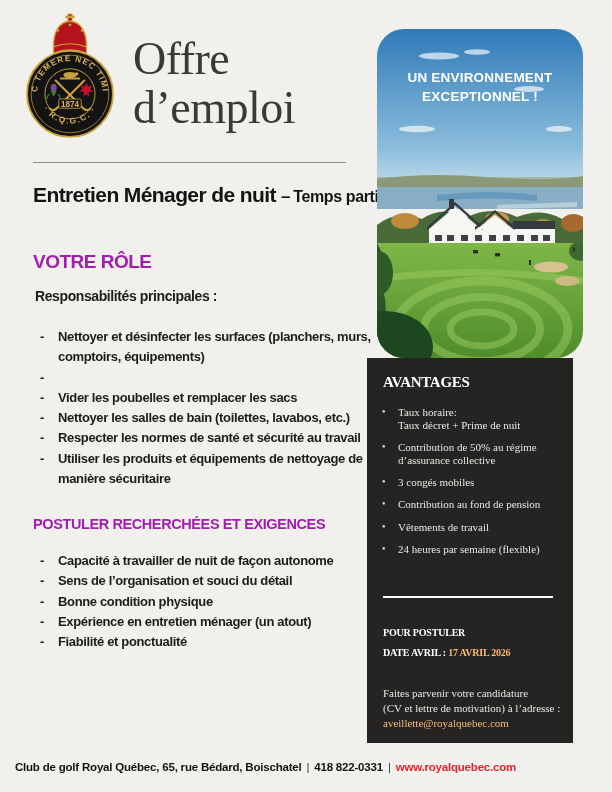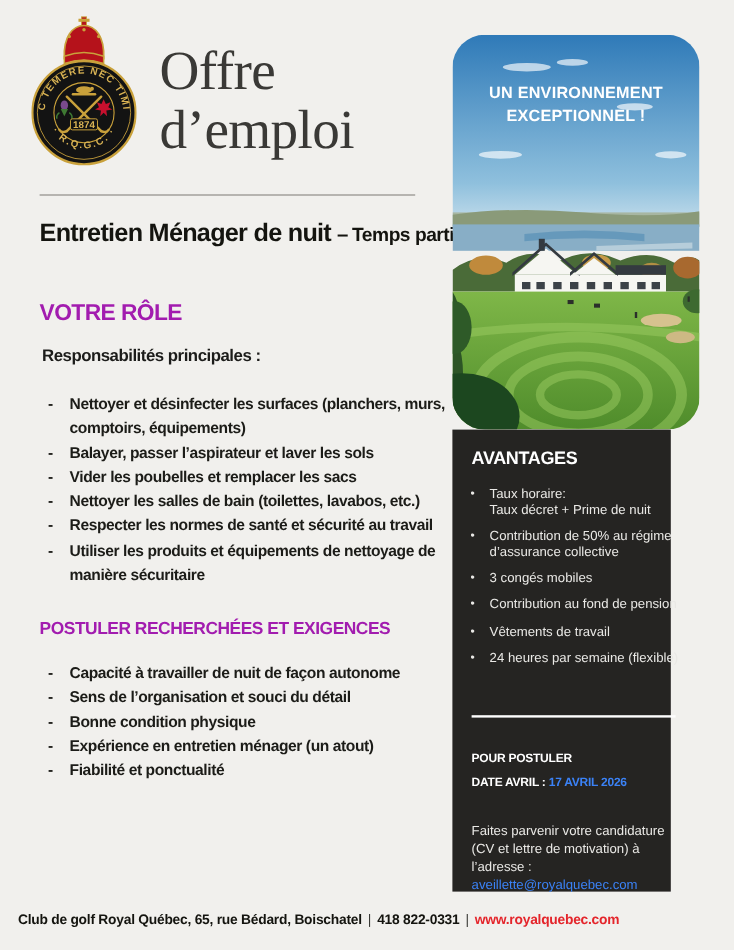--- a/index.html
+++ b/index.html
@@ -38,32 +38,32 @@
   ul.dashlist .b{flex:none;width:18px;}
   ul.dashlist .t{white-space:pre-line;}
 
   
   .photo{position:absolute;left:377px;top:29px;width:206px;height:329px;overflow:hidden;border-radius:27px;}
   .photo svg{display:block;}
   .badge{position:absolute;left:0;top:39px;width:100%;text-align:center;
     color:#ffffff;font-size:13.5px;font-weight:700;letter-spacing:0.2px;line-height:19px;}
 
   
-  .dark{position:absolute;left:377px;top:358px;width:182px;height:385px;background:#252422;}
+  .dark{position:absolute;left:367px;top:358px;width:206px;height:385px;background:#252422;font-family:Liberation Serif, serif;}
   .benefits-heading{position:absolute;left:16px;top:16px;font-size:15px;font-weight:700;
     letter-spacing:-0.3px;color:#ffffff;}
   ul.dotlist{list-style:none;margin:0;padding:0;position:absolute;left:15px;top:48px;width:180px;}
   ul.dotlist li{display:flex;font-size:11px;font-weight:400;color:#e9e8e5;
     line-height:12.8px;margin-bottom:9.5px;}
   ul.dotlist .b{flex:none;width:16px;font-size:10px;}
   ul.dotlist .t{white-space:pre-line;}
   .dark-divider{position:absolute;left:16px;top:238px;width:170px;height:2px;background:#fefefe;}
   .apply-head{position:absolute;left:16px;top:265px;font-size:10px;font-weight:700;
     letter-spacing:-0.2px;color:#ffffff;line-height:20px;}
-  .gold{color:#3b82f6;}
+  .gold{color:#fdba74;}
   .apply-info{position:absolute;left:16px;top:328px;font-size:11px;color:#e9e8e5;line-height:15px;}
   .apply-info .email{text-decoration:none;}
 
   
   .footer{position:absolute;left:5px;top:761px;width:521px;text-align:center;
     font-size:11.5px;font-weight:700;letter-spacing:-0.2px;color:#14140f;white-space:nowrap;}
   .footer .sep{margin:0 5px;font-weight:400;color:#3a3a36;}
   .footer .site{text-decoration:none;}
 </style>
 </head>
@@ -139,21 +139,20 @@
   <div class="sec-heading role-heading">VOTRE RÔLE</div>
   <div class="role-sub">Responsabilités principales :</div>
   <ul class="dashlist role-list">
     <li>
         <span class="b">-</span>
         <span class="t">Nettoyer et désinfecter les surfaces (planchers, murs,
 comptoirs, équipements)</span>
       </li>
     <li>
         <span class="b">-</span>
-        <span class="t">Balayer, passer l’aspirateur et laver les sols</span>
       </li>
     <li>
         <span class="b">-</span>
         <span class="t">Vider les poubelles et remplacer les sacs</span>
       </li>
     <li>
         <span class="b">-</span>
         <span class="t">Nettoyer les salles de bain (toilettes, lavabos, etc.)</span>
       </li>
     <li>

